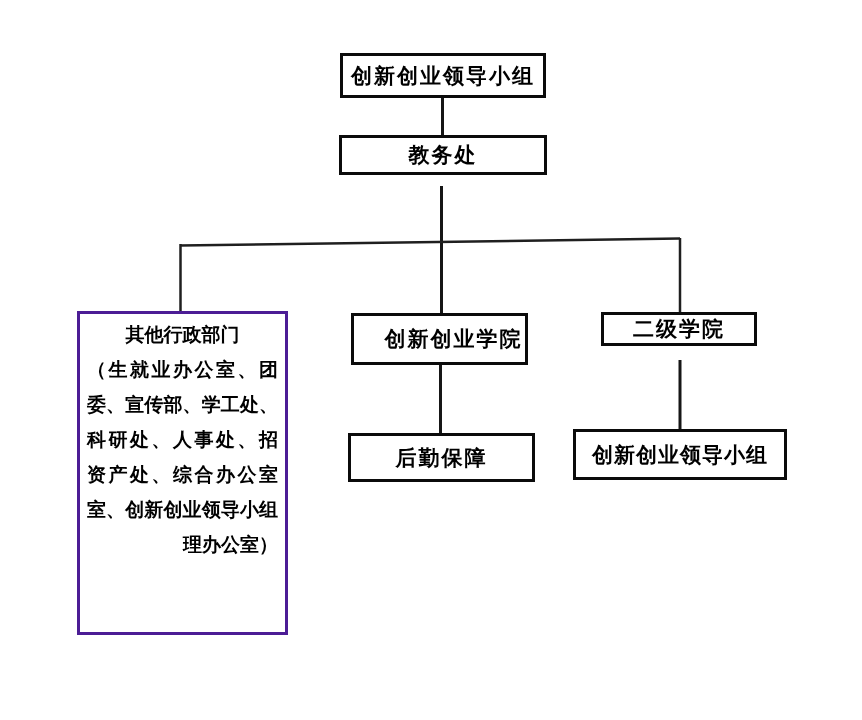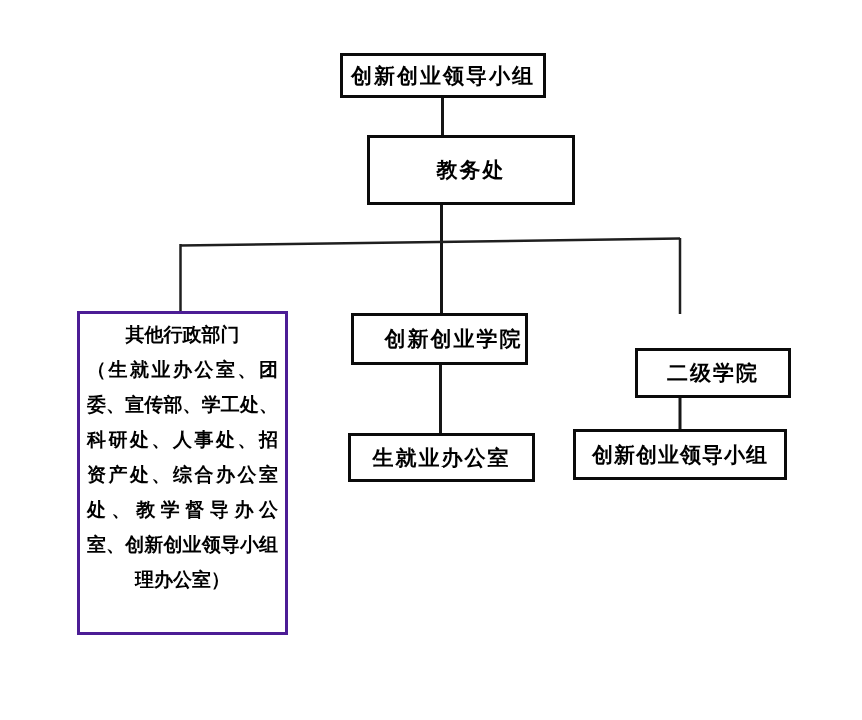--- a/index.html
+++ b/index.html
@@ -30,39 +30,39 @@
     background: #ffffff;
     display: flex;
     align-items: center;
     justify-content: center;
     font-weight: 700;
     font-size: 21px;
     letter-spacing: 2px;
     white-space: nowrap;
   }
   .node-top            { left: 340px; top: 53px;  width: 206px; height: 45px; }
-  .node-jiaowu         { left: 339px; top: 135px; width: 208px; height: 70px; margin-left: 28px; }
+  .node-jiaowu         { left: 339px; top: 135px; width: 208px; height: 40px; }
   .node-innovation     { left: 351px; top: 313px; width: 177px; height: 52px; font-size: 21px; padding-left: 28px; }
   .node-general-office { left: 348px; top: 433px; width: 187px; height: 49px; }
-  .node-secondary      { left: 635px; top: 312px; width: 156px; height: 50px; margin-top: 36px; }
+  .node-secondary      { left: 601px; top: 312px; width: 156px; height: 34px; }
   .node-leading-sub    { left: 573px; top: 429px; width: 214px; height: 51px; letter-spacing: 1px; }
   .node-multiline {
     position: absolute;
     box-sizing: border-box;
     border: 3px solid #4c1d95;
     background: #ffffff;
     left: 77px; top: 311px; width: 211px; height: 324px;
     padding: 3px 7px 0 7px;
     font-weight: 700;
     font-size: 19px;
     line-height: 35px;
   }
   .ln-center { text-align: center; }
   .ln-just   { text-align: justify; text-align-last: justify; }
-  .ln-left   { text-align: center; }
+  .ln-left   { text-align: right; }
 </style>
 </head>
 <body>
 
 <div class="canvas">
 
   <svg class="connectors" width="862" height="720" viewBox="0 0 862 720" xmlns="http://www.w3.org/2000/svg">
     <line x1="442.5" y1="95" x2="442.5" y2="137" stroke="#161616" stroke-width="3"></line>
     <line x1="441.5" y1="186" x2="441.5" y2="315" stroke="#161616" stroke-width="3"></line>
     <line x1="180" y1="245.5" x2="680" y2="238.5" stroke="#1f1f1f" stroke-width="2.5"></line>
@@ -79,31 +79,30 @@
   <div class="node node-jiaowu">
     <span>教务处</span>
   </div>
 
   <div class="node-multiline">
     <div class="ln-center">其他行政部门</div>
     <div class="ln-just">（生就业办公室、团</div>
     <div class="ln-just">委、宣传部、学工处、</div>
     <div class="ln-just">科研处、人事处、招</div>
     <div class="ln-just">资产处、综合办公室</div>
-    <div class="ln-just">处、教学督导办公</div>
     <div class="ln-just">室、创新创业领导小组</div>
     <div class="ln-left">理办公室）</div>
   </div>
 
   <div class="node node-innovation">
     <span>创新创业学院</span>
   </div>
 
   <div class="node node-general-office">
-    <span>生就业办公室</span>
+    <span>后勤保障</span>
   </div>
 
   <div class="node node-secondary">
     <span>二级学院</span>
   </div>
 
   <div class="node node-leading-sub">
     <span>创新创业领导小组</span>
   </div>
 

